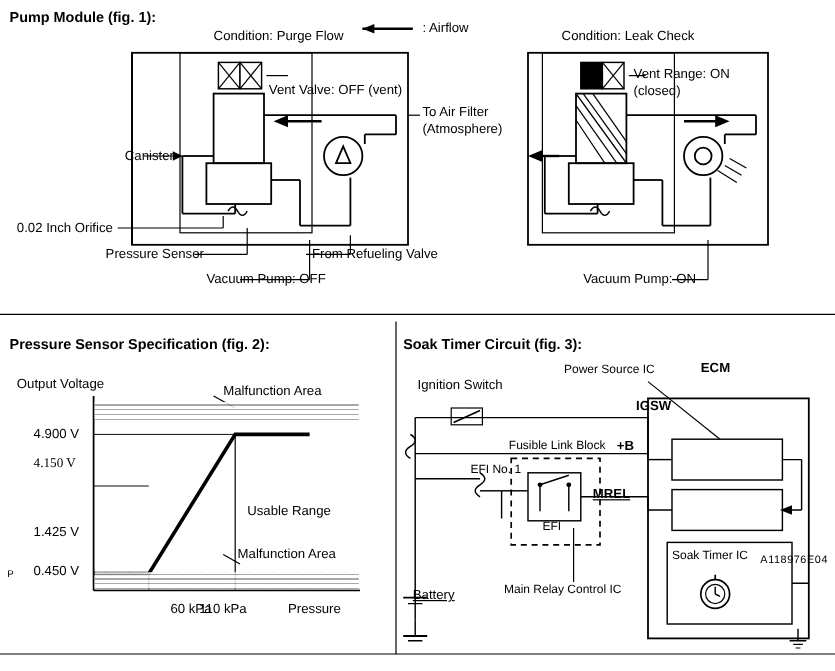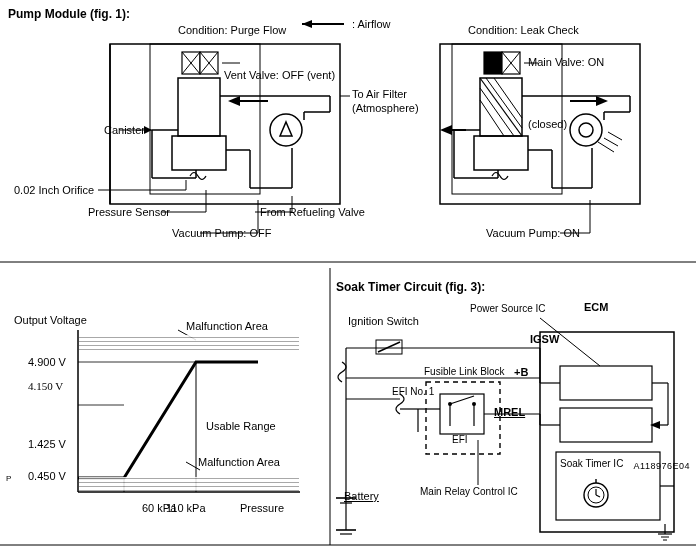--- a/index.html
+++ b/index.html
@@ -203,33 +203,34 @@
     <line x1="478" y1="440" x2="560" y2="428" stroke="#000" stroke-width="0"></line>
   </svg>
 
   <div class="grid" style="position:absolute;left:79px;top:335px;width:220px;height:15px;opacity:.85;"></div>
   <div class="grid" style="position:absolute;left:79px;top:477px;width:220px;height:14px;opacity:.85;"></div>
 
   <div class="t" style="left:178px;top:24px;">Condition: Purge Flow</div>
   <div class="t" style="left:468px;top:24px;">Condition: Leak Check</div>
 
   <div class="t" style="left:224px;top:69px;">Vent Valve: OFF (vent)</div>
-  <div class="t" style="left:528px;top:56px;">Main Valve: ON</div>
-  <div class="t" style="left:528px;top:70px;margin-top:48px;">(closed)</div>
+  <div class="t" style="left:528px;top:56px;">Vent Range: ON</div>
+  <div class="t" style="left:528px;top:70px;">(closed)</div>
 
   <div class="t" style="left:352px;top:88px;">To Air Filter</div>
   <div class="t" style="left:352px;top:102px;">(Atmosphere)</div>
 
   <div class="t" style="left:84px;top:124px;margin-left:20px;">Canister</div>
   <div class="t" style="left:14px;top:184px;">0.02 Inch Orifice</div>
   <div class="t" style="left:88px;top:206px;">Pressure Sensor</div>
   <div class="t" style="left:260px;top:206px;">From Refueling Valve</div>
   <div class="t" style="left:172px;top:227px;">Vacuum Pump: OFF</div>
   <div class="t" style="left:486px;top:227px;">Vacuum Pump: ON</div>
 
+  <div class="t b" style="left:8px;top:281px;font-size:12px;">Pressure Sensor Specification (fig. 2):</div>
   <div class="t" style="left:14px;top:314px;">Output Voltage</div>
   <div class="t" style="left:186px;top:320px;">Malfunction Area</div>
   <div class="t" style="left:198px;top:456px;">Malfunction Area</div>
   <div class="t" style="left:206px;top:420px;">Usable Range</div>
 
   <div class="t" style="left:28px;top:356px;">4.900 V</div>
   <div class="t" style="left:28px;top:380px;font-family:Liberation Serif, serif;">4.150 V</div>
   <div class="t" style="left:28px;top:438px;">1.425 V</div>
   <div class="t" style="left:28px;top:470px;">0.450 V</div>
 

